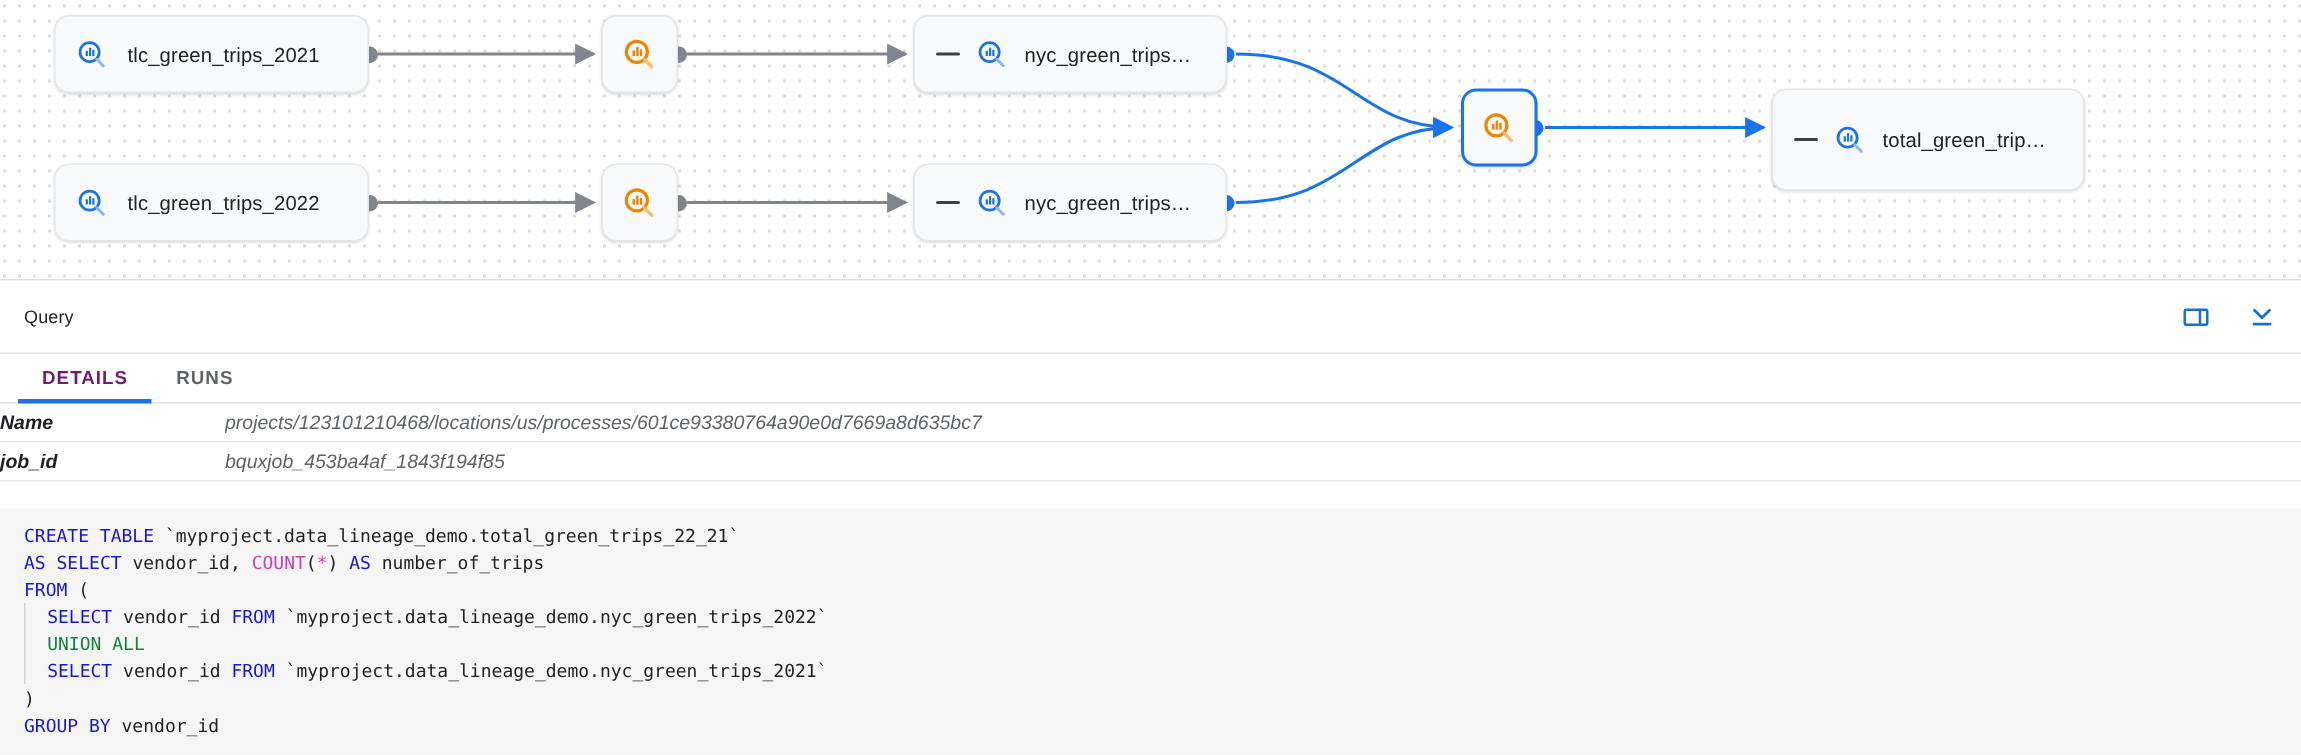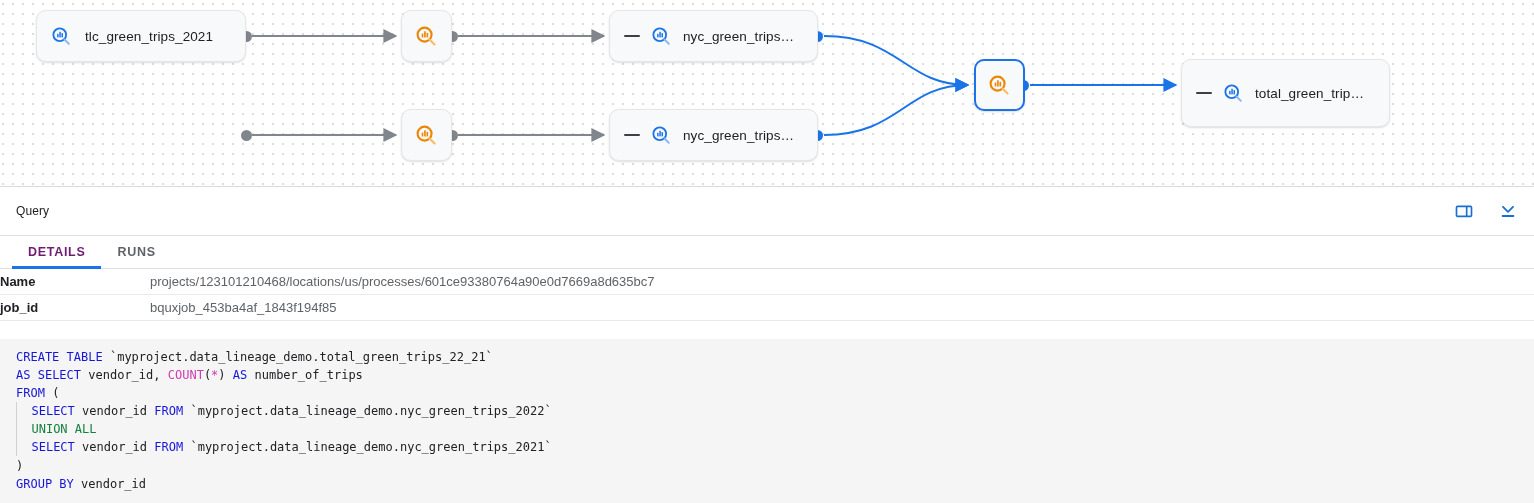--- a/index.html
+++ b/index.html
@@ -156,20 +156,21 @@
     left: 0; right: 0; bottom: -1px;
     height: 3px;
     background: #1a73e8;
   }
 
   
   #details-table {
     width: 100%;
     border-collapse: collapse;
     table-layout: fixed;
+    font-style: italic;
   }
   #details-table td {
     border-bottom: 1px solid #e8eaed;
     padding: 5px 0 5px 0;
     font-size: 13px;
     vertical-align: middle;
     height: 14px;
   }
   td.det-key {
     width: 150px;
@@ -255,20 +256,32 @@
         <circle cx="10" cy="10" r="7.3" fill="none" stroke="#1a73e8" stroke-width="2.1"></circle>
         <rect x="7" y="9" width="1.7" height="4" fill="#1a73e8"></rect>
         <rect x="9.5" y="6.6" width="1.7" height="6.4" fill="#1a73e8"></rect>
         <rect x="12" y="8.2" width="1.7" height="4.8" fill="#1a73e8"></rect>
         <line x1="15.4" y1="15.4" x2="20.4" y2="20.4" stroke="#8ab4f8" stroke-width="2.2" stroke-linecap="round"></line>
       </svg>
     </span>
     <span class="node-label">tlc_green_trips_2021</span>
   </div>
 
+  <div class="node" id="node-tlc-2022">
+    <span class="icon-wrap">
+      <svg width="21" height="21" viewBox="0 0 24 24">
+        <circle cx="10" cy="10" r="7.3" fill="none" stroke="#1a73e8" stroke-width="2.1"></circle>
+        <rect x="7" y="9" width="1.7" height="4" fill="#1a73e8"></rect>
+        <rect x="9.5" y="6.6" width="1.7" height="6.4" fill="#1a73e8"></rect>
+        <rect x="12" y="8.2" width="1.7" height="4.8" fill="#1a73e8"></rect>
+        <line x1="15.4" y1="15.4" x2="20.4" y2="20.4" stroke="#8ab4f8" stroke-width="2.2" stroke-linecap="round"></line>
+      </svg>
+    </span>
+    <span class="node-label">tlc_green_trips_2022</span>
+  </div>
 
   <div class="node" id="node-proc-2021">
     <span class="icon-wrap">
       <svg width="23" height="23" viewBox="0 0 24 24">
         <circle cx="10" cy="10" r="7.3" fill="none" stroke="#ea8600" stroke-width="2.2"></circle>
         <rect x="7" y="9" width="1.7" height="4" fill="#ea8600"></rect>
         <rect x="9.5" y="6.6" width="1.7" height="6.4" fill="#ea8600"></rect>
         <rect x="12" y="8.2" width="1.7" height="4.8" fill="#ea8600"></rect>
         <line x1="15.4" y1="15.4" x2="20.4" y2="20.4" stroke="#fbbc66" stroke-width="2.3" stroke-linecap="round"></line>
       </svg>

